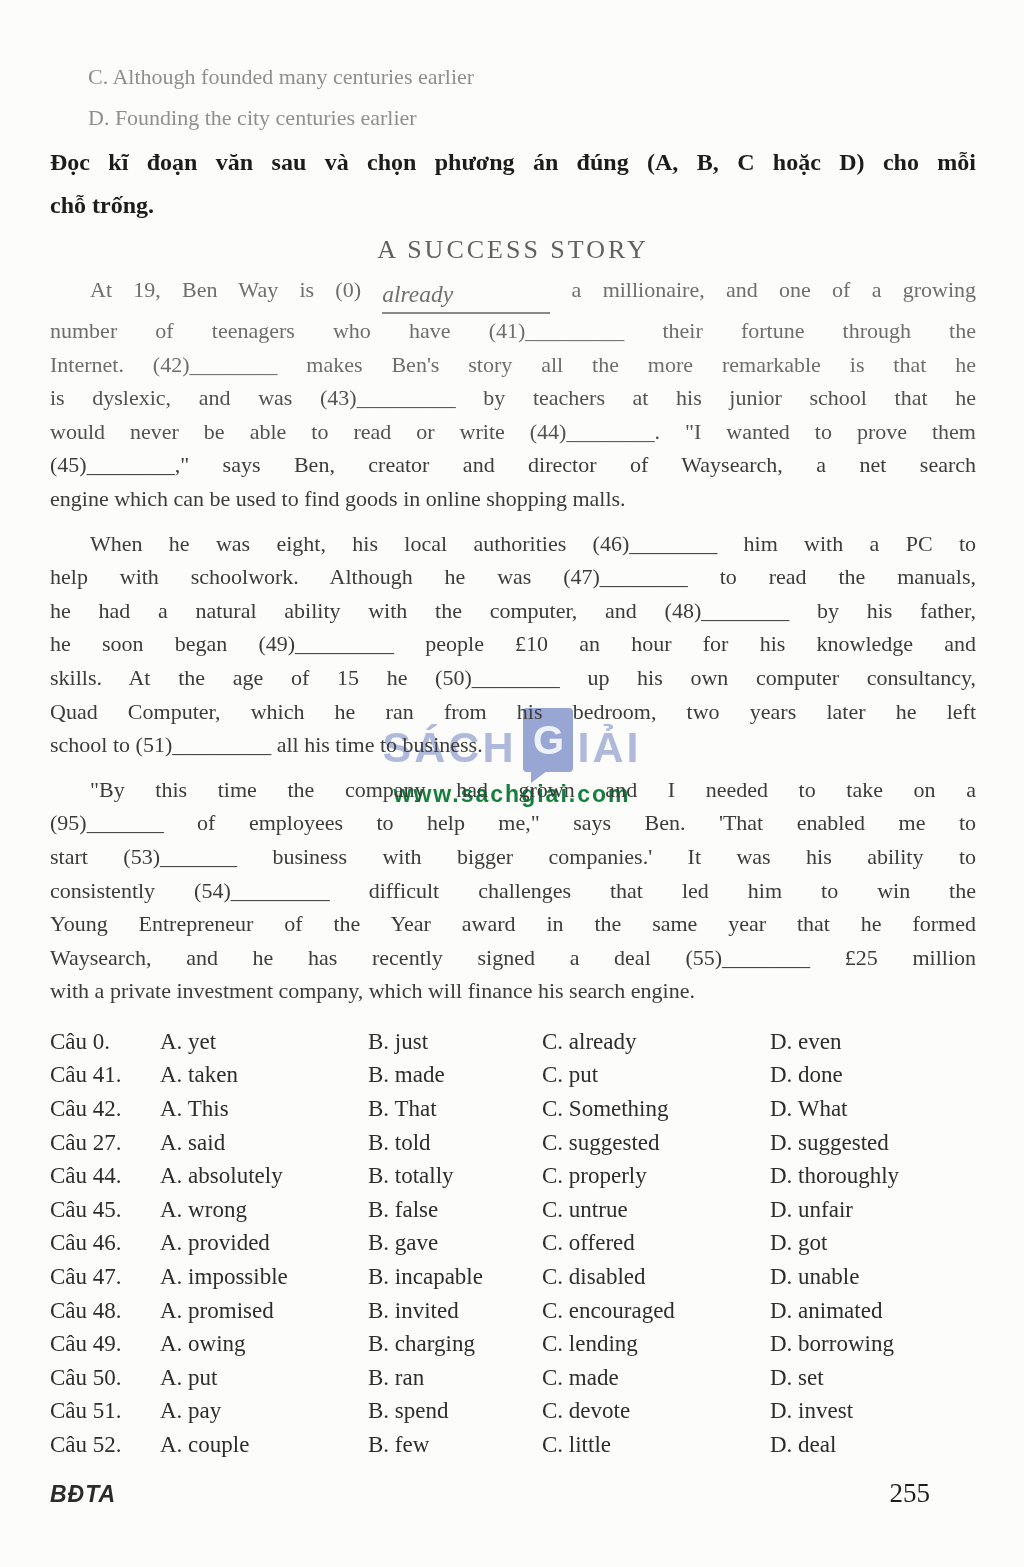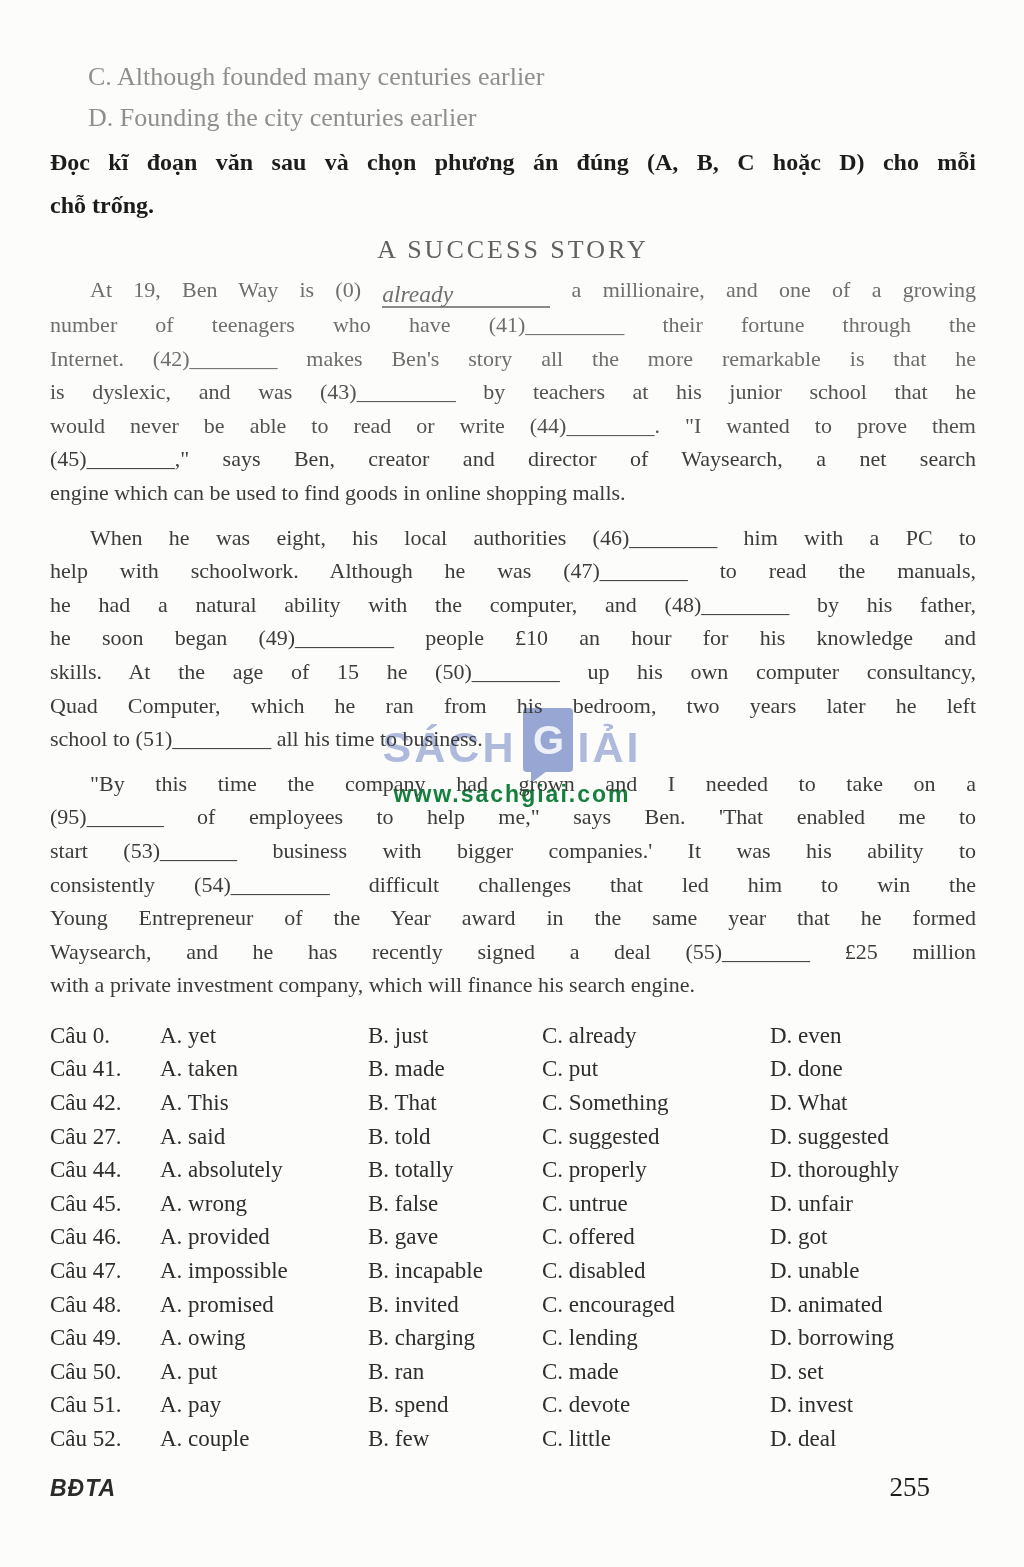--- a/index.html
+++ b/index.html
@@ -18,21 +18,21 @@
 
   .content {
     position: relative;
     z-index: 1;
     padding: 56px 48px 0 50px;
   }
 
   
   .prev-options {
     margin-left: 38px;
-    font-size: 26px;
+    font-size: 22px;
     line-height: 41px;
     color: #8f8f8f;
   }
 
   
   .instruction {
     margin-top: 3px;
     font-weight: 700;
     font-size: 24px;
     line-height: 43px;
@@ -64,21 +64,21 @@
   
   .blank0 {
     display: inline-block;
     width: 168px;
     border-bottom: 2px solid #8a8a8a;
     text-align: center;
     font-style: italic;
     color: #6f6f6f;
     font-size: 23.5px;
     line-height: 23px;
-    padding-bottom: 0;
+    padding-bottom: 6px;
     vertical-align: -5px;
     text-indent: 0;
   }
 
   
   .qtable {
     margin-top: 17px;
     font-size: 23px;
     line-height: 33.6px;
     color: #2d2d2d;

